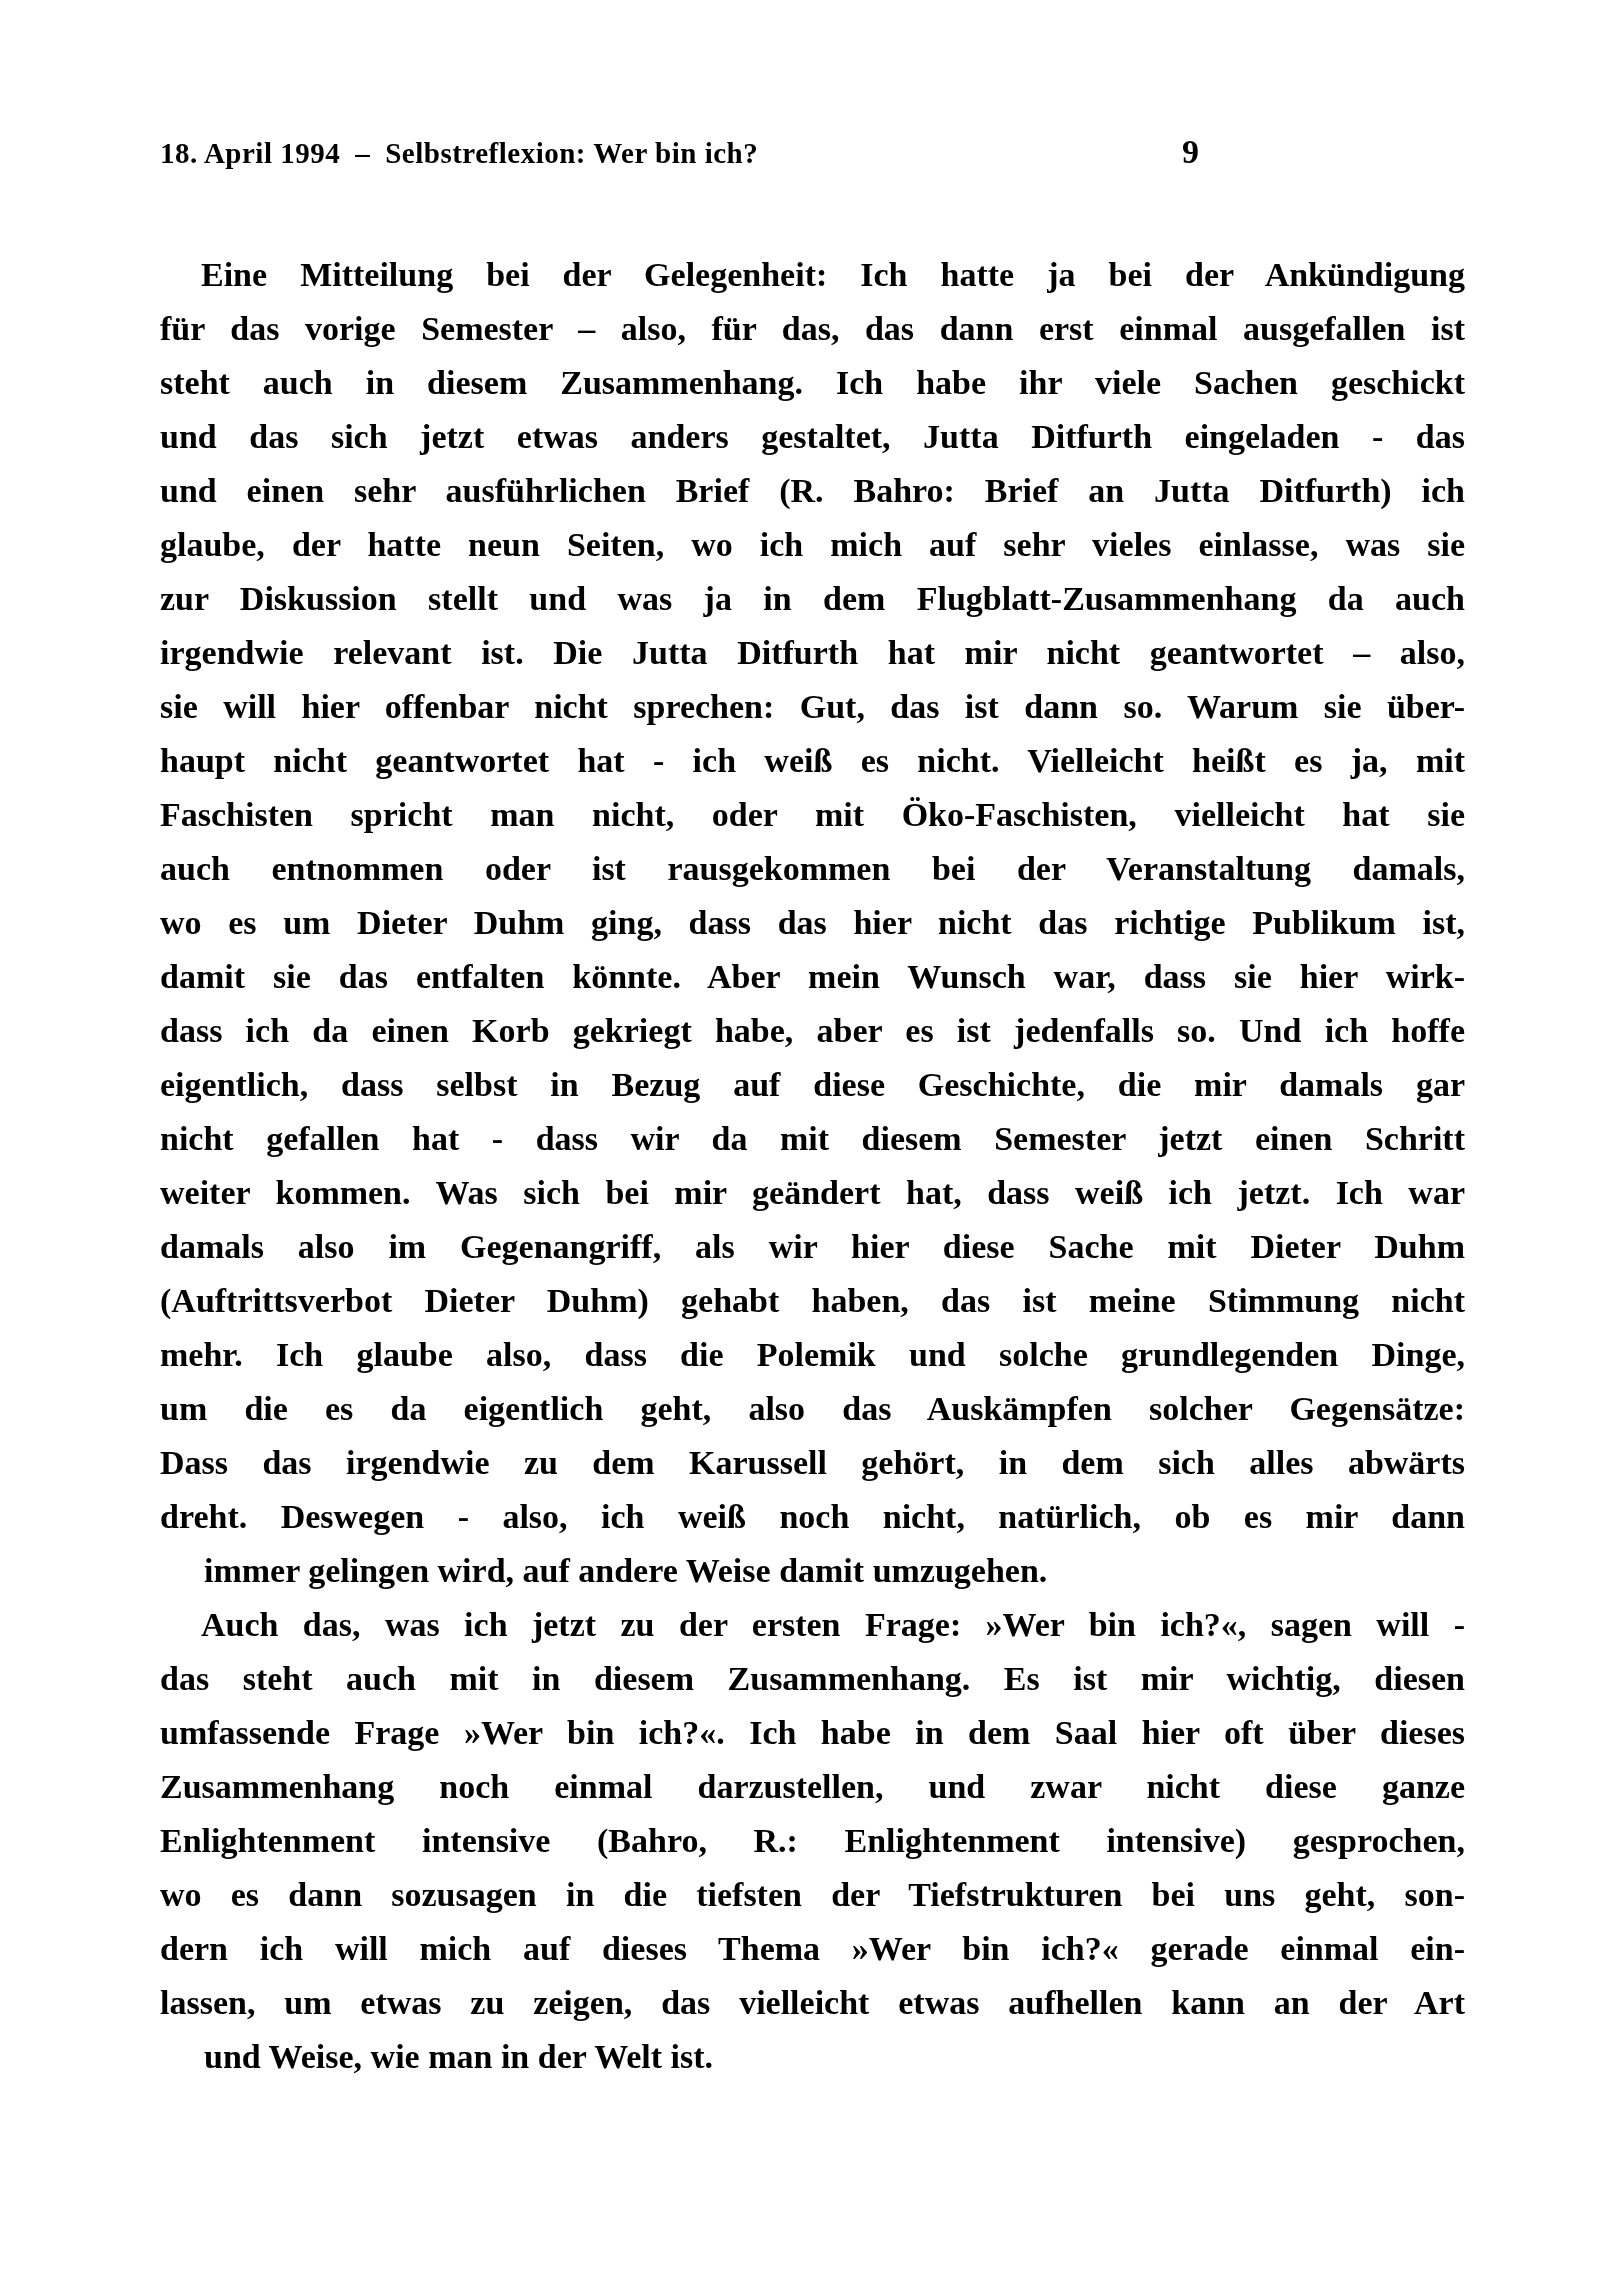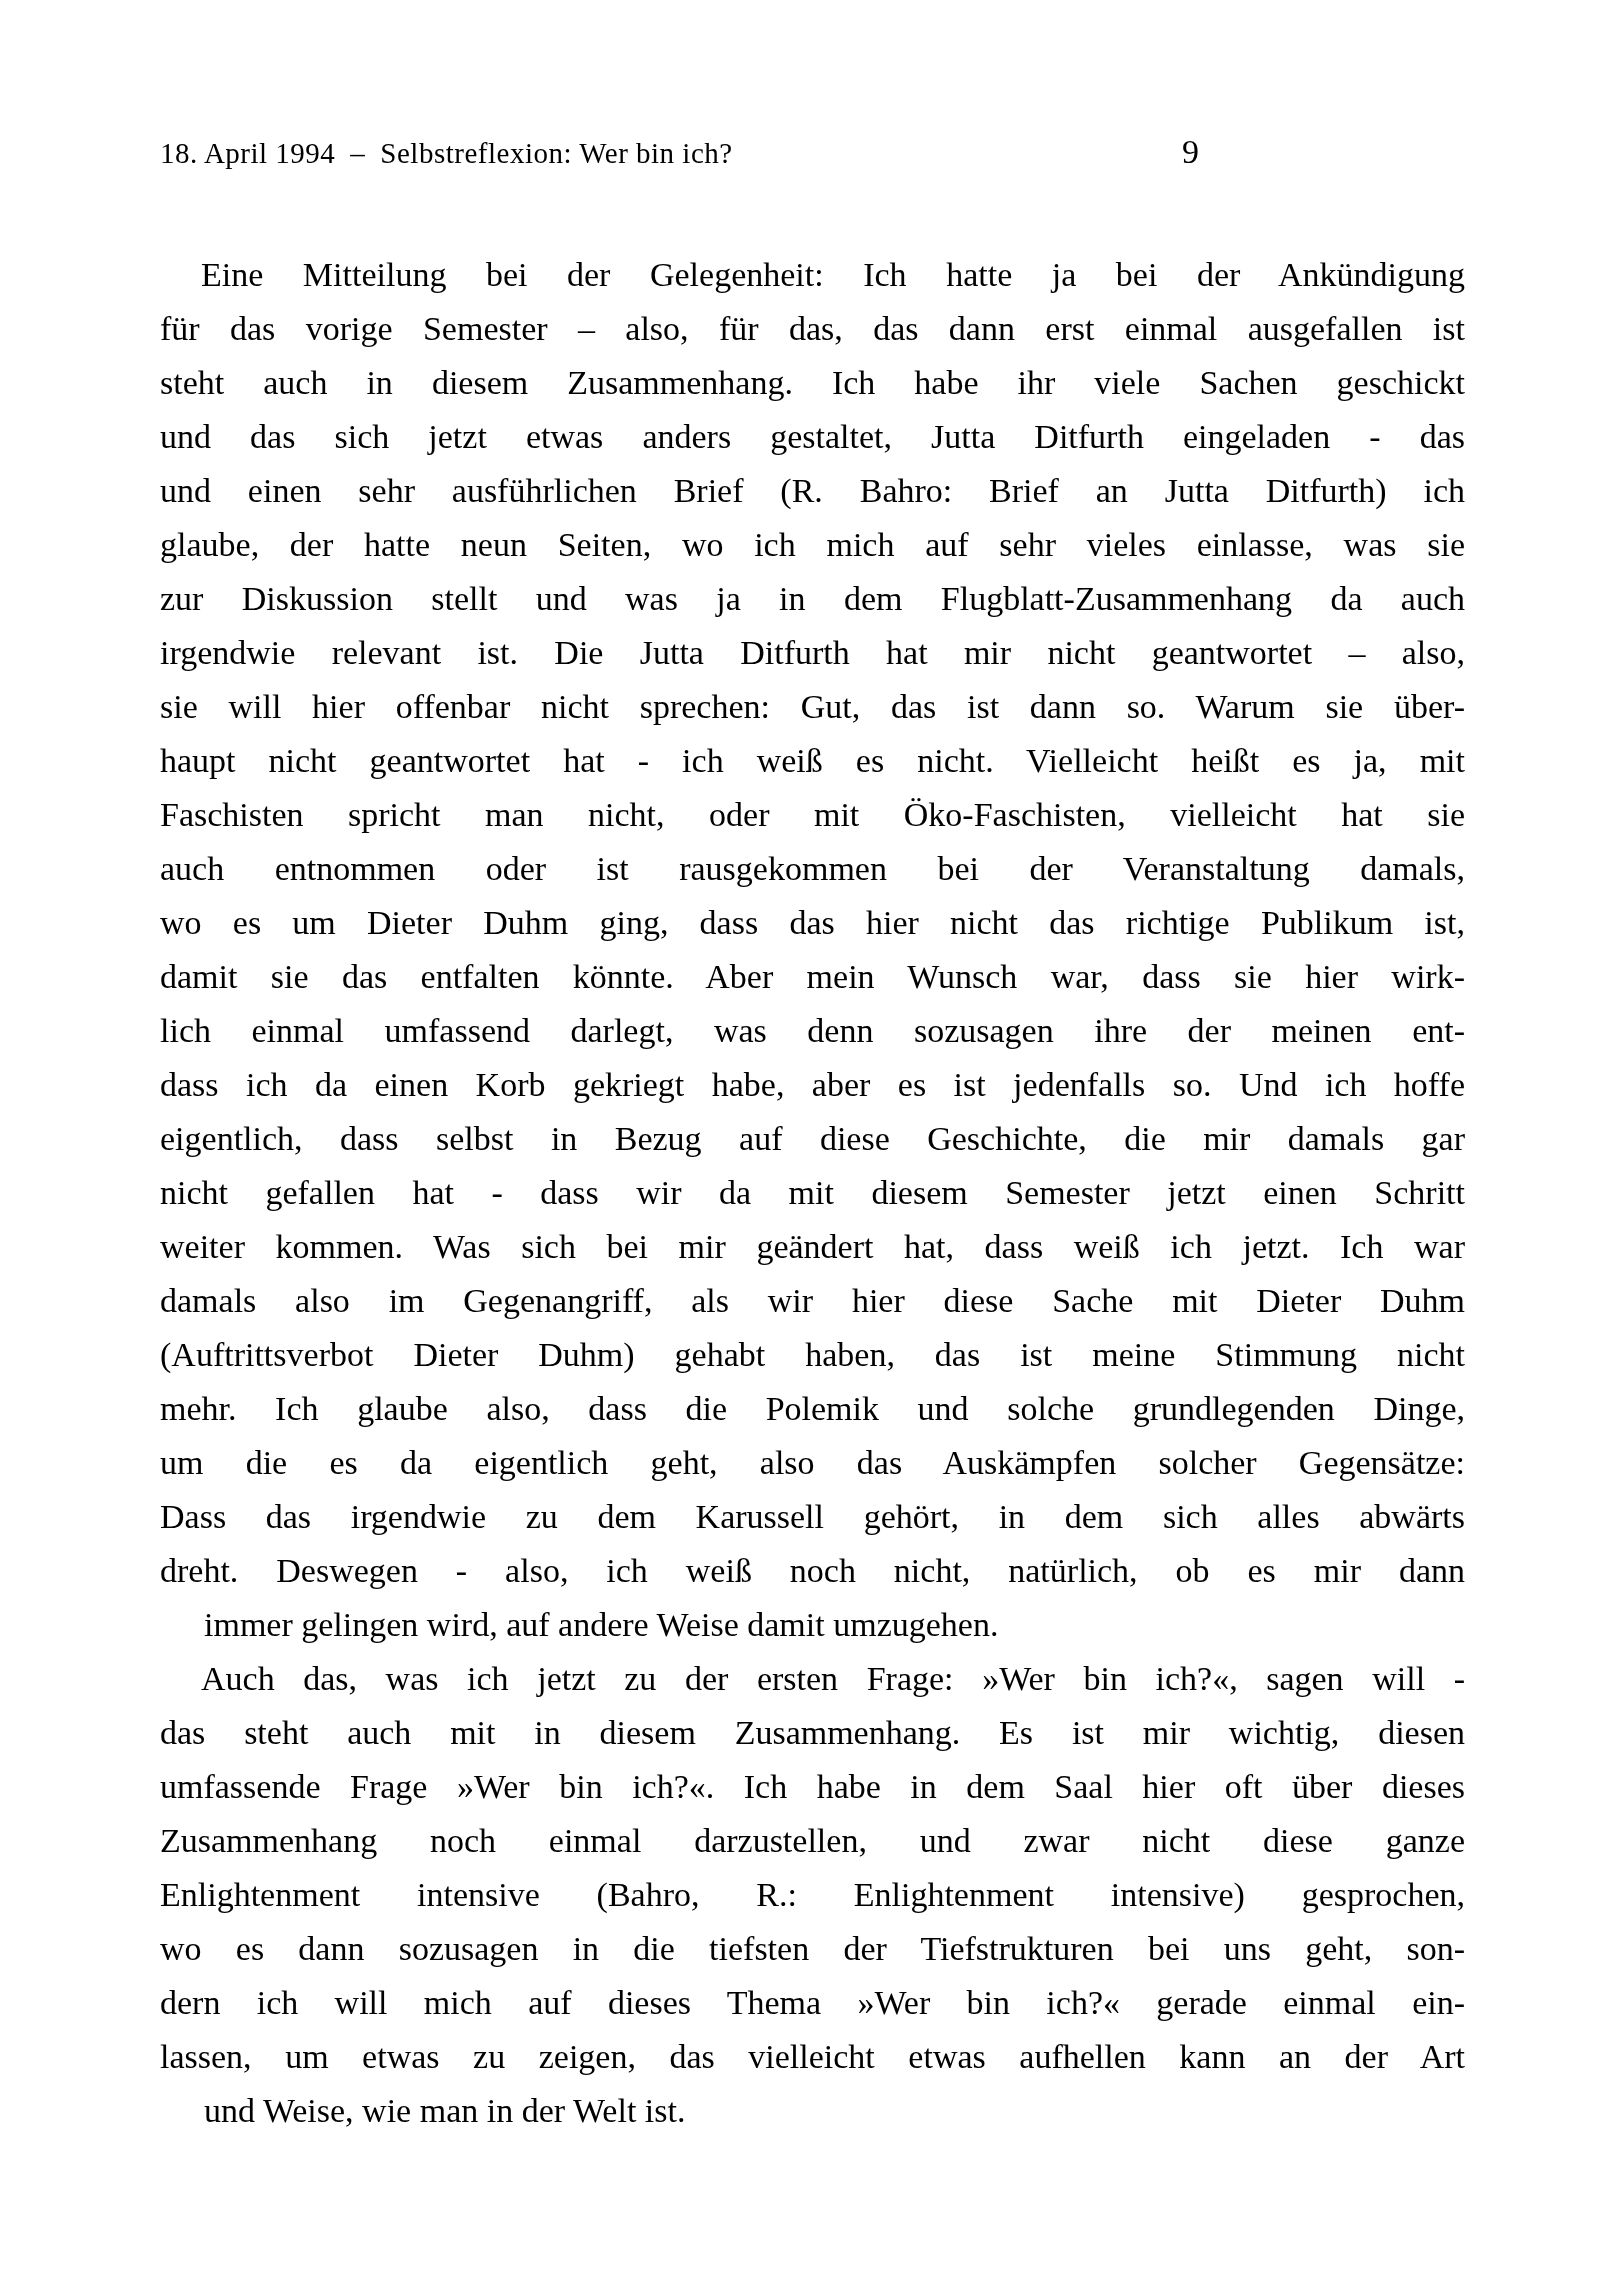--- a/index.html
+++ b/index.html
@@ -7,20 +7,21 @@
     width: 1618px; height: 2295px;
     background: #ffffff;
     color: #000000;
     font-family: "Liberation Serif", "DejaVu Serif", serif;
     position: relative;
   }
   .page {
     position: absolute; left: 0; top: 0;
     width: 1352px; height: 2295px;
     background: #ffffff;
+    font-weight: bold;
   }
   .running-head {
     position: absolute;
     top: 133px; left: 160px; right: 153px;
     display: flex;
     justify-content: space-between;
     align-items: baseline;
   }
   .head-left {
     font-size: 29px;
@@ -67,21 +68,20 @@
       <div class="line">und einen sehr ausführlichen Brief (R. Bahro: Brief an Jutta Ditfurth) ich</div>
       <div class="line">glaube, der hatte neun Seiten, wo ich mich auf sehr vieles einlasse, was sie</div>
       <div class="line">zur Diskussion stellt und was ja in dem Flugblatt-Zusammenhang da auch</div>
       <div class="line">irgendwie relevant ist. Die Jutta Ditfurth hat mir nicht geantwortet – also,</div>
       <div class="line">sie will hier offenbar nicht sprechen: Gut, das ist dann so. Warum sie über-</div>
       <div class="line">haupt nicht geantwortet hat - ich weiß es nicht. Vielleicht heißt es ja, mit</div>
       <div class="line">Faschisten spricht man nicht, oder mit Öko-Faschisten, vielleicht hat sie</div>
       <div class="line">auch entnommen oder ist rausgekommen bei der Veranstaltung damals,</div>
       <div class="line">wo es um Dieter Duhm ging, dass das hier nicht das richtige Publikum ist,</div>
       <div class="line">damit sie das entfalten könnte. Aber mein Wunsch war, dass sie hier wirk-</div>
-      <div class="line">lich einmal umfassend darlegt, was denn sozusagen ihre der meinen ent-</div>
       <div class="line">dass ich da einen Korb gekriegt habe, aber es ist jedenfalls so. Und ich hoffe</div>
       <div class="line">eigentlich, dass selbst in Bezug auf diese Geschichte, die mir damals gar</div>
       <div class="line">nicht gefallen hat - dass wir da mit diesem Semester jetzt einen Schritt</div>
       <div class="line">weiter kommen. Was sich bei mir geändert hat, dass weiß ich jetzt. Ich war</div>
       <div class="line">damals also im Gegenangriff, als wir hier diese Sache mit Dieter Duhm</div>
       <div class="line">(Auftrittsverbot Dieter Duhm) gehabt haben, das ist meine Stimmung nicht</div>
       <div class="line">mehr. Ich glaube also, dass die Polemik und solche grundlegenden Dinge,</div>
       <div class="line">um die es da eigentlich geht, also das Auskämpfen solcher Gegensätze:</div>
       <div class="line">Dass das irgendwie zu dem Karussell gehört, in dem sich alles abwärts</div>
       <div class="line">dreht. Deswegen - also, ich weiß noch nicht, natürlich, ob es mir dann</div>

